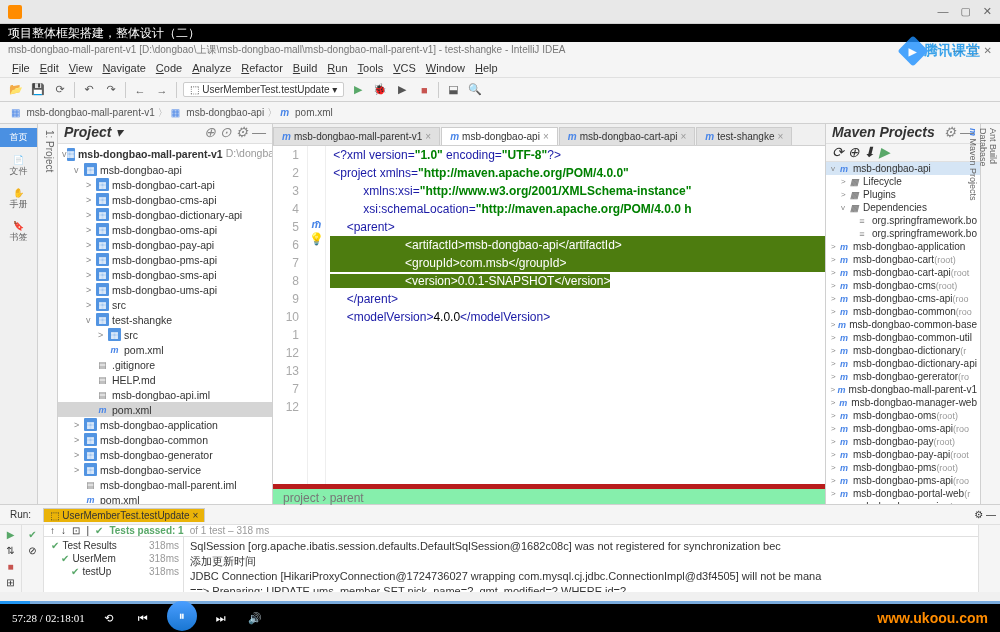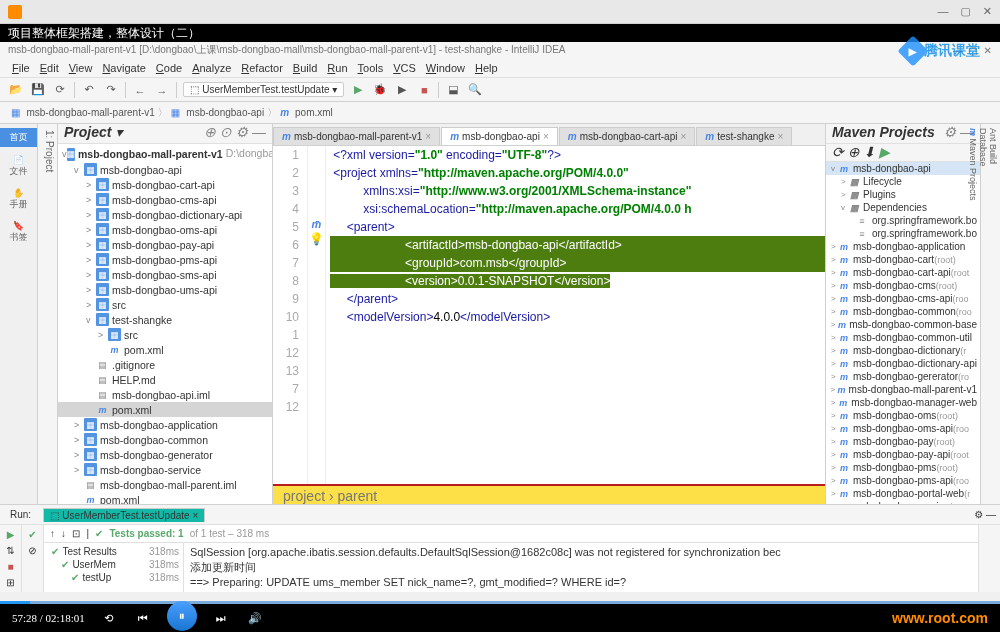--- a/index.html
+++ b/index.html
@@ -50,36 +50,36 @@
 .gutter { width:35px; text-align:right; padding-right:8px; color:#aaa; background:#fff; border-right:1px solid #eee; line-height:18px; }
 .gutter2 { width:18px; background:#fff; border-right:1px solid #eee; }
 .code { flex:1; line-height:18px; padding-left:4px; overflow:hidden; }
 .code-line { white-space:pre; }
 .xml-tag { color:#1a1aa6; }
 .xml-attr { color:#1a1aa6; }
 .xml-val { color:#008000; font-weight:bold; }
 .xml-txt { color:#000; }
 .sel-bg { background:#4d7c0f; color:#fff;padding-left:45px; }
 .sel-bg .xml-tag, .sel-bg .xml-attr, .sel-bg .xml-val, .sel-bg .xml-txt { color:#fff; }
-.editor-bc { height:20px; background:#fde047; font-size:14px; padding:2px 10px; color:#777; border-top:2px solid #b91c1c; }
+.editor-bc { height:20px; background:#86efac; font-size:12px; padding:2px 10px; color:#777; border-top:5px solid #b91c1c; }
 
 .maven-panel { width:155px; background:#fff; border-left:1px solid #d0d0d0; display:flex; flex-direction:column; }
 .maven-tree { flex:1; overflow:hidden; font-size:10px; }
 .maven-node { display:flex; align-items:center; padding:1px 3px; white-space:nowrap; }
 .maven-node .indent { display:inline-block; }
 .maven-node.hl { background:#d5e5f5; }
 .maven-node .m-ico { color:#4a86e8; font-style:italic; font-weight:bold; font-size:9px; margin-right:3px; width:10px; }
 .maven-node .dim { color:#999; font-size:9px; }
 
 .right-rail { width:20px; background:#f5f5f5; border-left:1px solid #d0d0d0; writing-mode:vertical-rl; text-orientation:mixed; font-size:9px; padding:4px 2px; color:#666; }
 
 .bottom-panel { height:88px; border-top:1px solid #d0d0d0; background:#fff; display:flex; flex-direction:column; }
 .bp-tabs { height:20px; background:#f5f5f5; display:flex; align-items:center; font-size:10px; border-bottom:1px solid #e0e0e0; padding:0 4px; gap:6px; }
 .bp-tab { padding:1px 6px; }
-.bp-tab.active { background:#14b8a6; border:1px solid #ccc; border-bottom:none; }
+.bp-tab.active { background:#eab308; border:1px solid #ccc; border-bottom:none; }
 .bp-body { flex:1; display:flex; overflow:hidden; }
 .bp-left-ctrl { width:22px; background:#f5f5f5; border-right:1px solid #e0e0e0; display:flex; flex-direction:column; align-items:center; gap:2px; padding-top:2px; }
 .bp-ctrl-ico { width:14px; height:14px; font-size:10px; display:flex; align-items:center; justify-content:center; }
 .bp-tree { width:140px; border-right:1px solid #e0e0e0; font-size:10px; padding:2px; }
 .bp-tree-node { display:flex; align-items:center; padding:1px 2px; gap:3px; }
 .test-pass { color:#59a869; }
 .bp-toolbar { height:18px; border-bottom:1px solid #e0e0e0; display:flex; align-items:center; font-size:10px; padding:0 6px; gap:6px; }
 .bp-console { flex:1; font-family:Consolas,monospace; font-size:11px; padding:2px 6px; overflow:hidden; line-height:15px; }
 .bp-right-ctrl { width:22px; background:#f5f5f5; border-left:1px solid #e0e0e0; }
 
@@ -630,32 +630,33 @@
             <div class="bp-tree-node">
               <span style="width:20px"></span>
               <span class="test-pass">✔</span>
               <span>testUp</span>
               <span class="dim" style="margin-left:auto">318ms</span>
             </div>
           </div>
         <div class="bp-console" id="bp-console">
             <div>SqlSession [org.apache.ibatis.session.defaults.DefaultSqlSession@1682c08c] was not registered for synchronization bec</div>
             <div>添加更新时间</div>
+            <div>JDBC Connection [HikariProxyConnection@1724736027 wrapping com.mysql.cj.jdbc.ConnectionImpl@d3f4505] will not be mana</div>
             <div>==&gt;  Preparing: UPDATE ums_member SET nick_name=?, gmt_modified=? WHERE id=?</div>
           </div>
       </div>
     </div>
     <div class="bp-right-ctrl"></div>
   </div>
 </div>
 
 <div class="progress-line">
     <div class="progress-fill"></div>
   </div>
 <div class="video-bar">
   <span class="vb-time">57:28 / 02:18:01</span>
   <span class="vb-ctrl">⟲</span>
   <span class="vb-ctrl">⏮</span>
   <span class="vb-play">⏸</span>
   <span class="vb-ctrl">⏭</span>
   <span class="vb-ctrl">🔊</span>
-  <span class="vb-url">www.root.com</span>
+  <span class="vb-url">www.ukoou.com</span>
 </div>
 
 </body></html>

